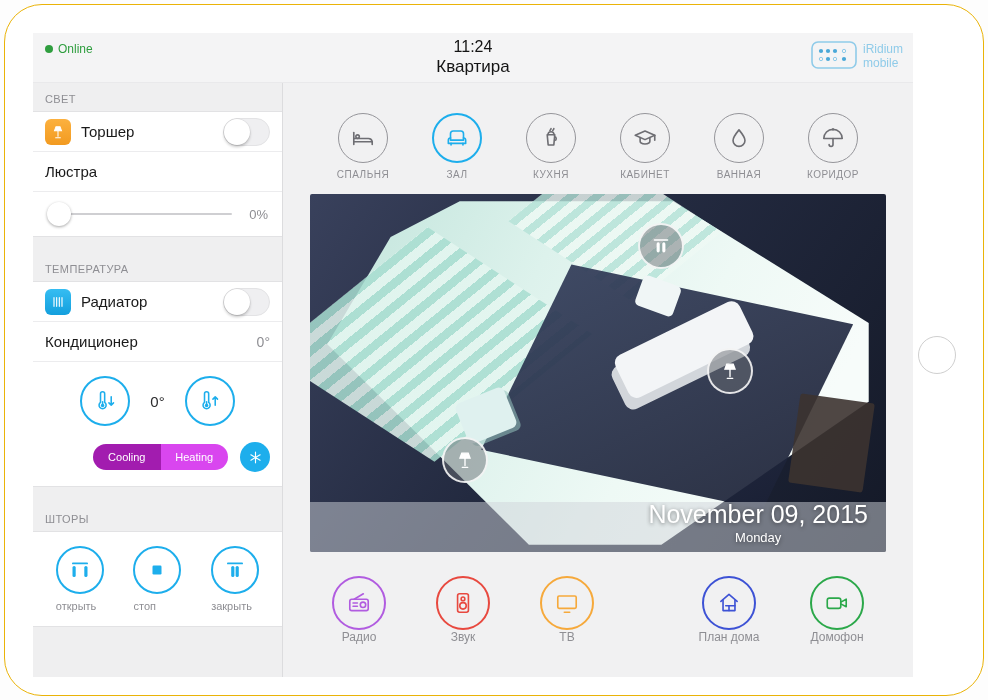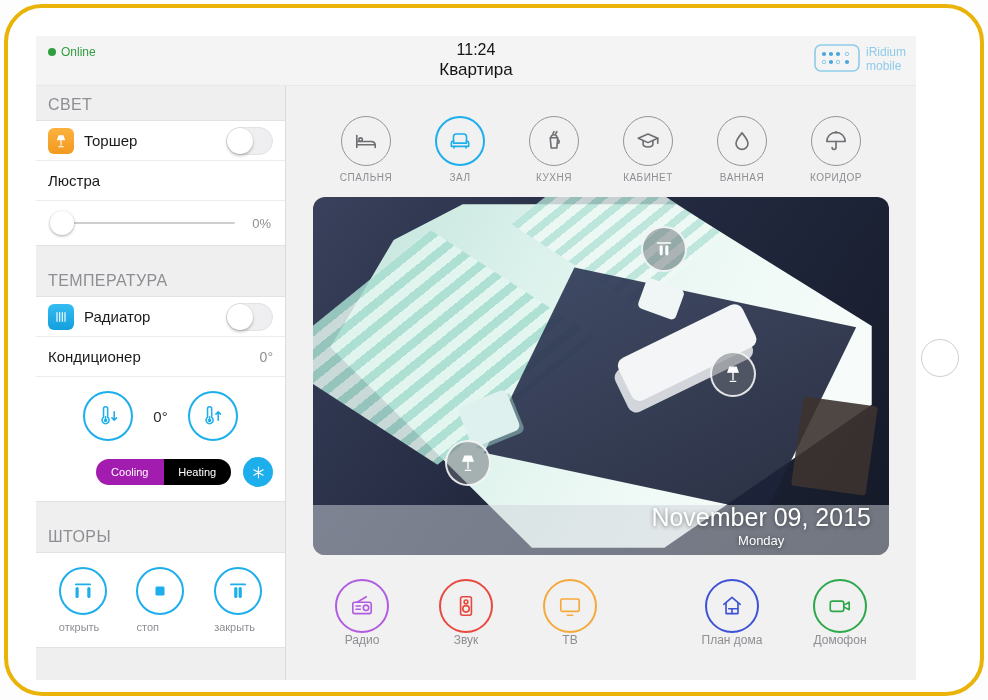--- a/index.html
+++ b/index.html
@@ -1,34 +1,34 @@
 <!DOCTYPE html>
 <html><head>
 <meta charset="utf-8">
 <style>
   *{margin:0;padding:0;box-sizing:border-box}
   html,body{width:988px;height:700px;background:#fdfdfd;font-family:"Liberation Sans",sans-serif;overflow:hidden}
-  .device{position:absolute;inset:4px;border:4px solid #eab308;border-radius:38px;background:#fff}
+  .device{position:absolute;inset:4px;border:1px solid #eab308;border-radius:38px;background:#fff}
   .home-btn{position:absolute;left:913px;top:331px;width:38px;height:38px;border:1px solid #cfcfcf;border-radius:50%;background:#fff}
   .screen{position:absolute;left:28px;top:28px;width:880px;height:644px;background:#f1f1f2;overflow:hidden}
 
   
   .topbar{position:relative;height:50px;background:#f4f4f5;border-bottom:1px solid #e9e9eb}
   .online{position:absolute;left:12px;top:9px;display:flex;align-items:center;gap:5px;font-size:12px;color:#2f9e3f}
   .online-dot{width:8px;height:8px;border-radius:50%;background:#2f9e3f}
   .time{position:absolute;top:5px;left:0;right:0;text-align:center;font-size:16px;color:#141414}
   .title{position:absolute;top:24px;left:0;right:0;text-align:center;font-size:17px;color:#141414}
   .logo{position:absolute;right:10px;top:8px;display:flex;align-items:center;gap:6px}
   .logo-text{font-size:12px;color:#8fcbe9;line-height:1.15}
 
   .content{display:flex;height:594px}
 
   
   .sidebar{width:250px;background:#efeff0;border-right:1px solid #dcdcde}
-  .sec-head{padding:10px 12px 6px;font-size:16px;color:#8e8e93;letter-spacing:.4px}
+  .sec-head{padding:10px 12px 6px;font-size:11px;color:#8e8e93;letter-spacing:.4px}
   .sec-head.gap{padding-top:26px}
   .group{background:#fff;border-top:1px solid #e2e2e4;border-bottom:1px solid #e2e2e4}
   .row{display:flex;align-items:center;height:40px;padding:0 12px;font-size:15px;color:#1a1a1a;border-bottom:1px solid #ececee}
   .group>*:last-child{border-bottom:none}
   .sq-icon{width:26px;height:26px;border-radius:6px;display:flex;align-items:center;justify-content:center;margin-right:10px;flex:0 0 auto}
   .sq-icon.orange{background:linear-gradient(#fcb13f,#f29a20)}
   .sq-icon.blue{background:linear-gradient(#35bdf2,#139fdd)}
   .toggle{margin-left:auto;width:47px;height:28px;border-radius:14px;background:#efeff1;border:1px solid #e3e3e5;position:relative}
   .toggle .knob{position:absolute;left:0;top:0;width:26px;height:26px;border-radius:50%;background:#fff;box-shadow:0 2px 3px rgba(0,0,0,.22),0 0 0 .5px rgba(0,0,0,.08)}
   .slider-row{display:flex;align-items:center;height:44px;padding:0 14px;gap:8px;background:#fff}
@@ -37,35 +37,35 @@
   .slider-knob{position:absolute;left:0;top:0;width:24px;height:24px;border-radius:50%;background:#fff;box-shadow:0 1px 3px rgba(0,0,0,.35)}
   .slider-value{font-size:13px;color:#8e8e93;min-width:28px;text-align:right}
   .value{margin-left:auto;font-size:14px;color:#8e8e93}
   .thermo-row{display:flex;align-items:center;justify-content:center;gap:20px;padding:14px 0;background:#fff}
   .circle-btn{width:50px;height:50px;border:2px solid #1daeec;border-radius:50%;color:#1daeec;display:flex;align-items:center;justify-content:center;background:transparent}
   .setpoint{font-size:15px;color:#2c2c2e}
   .mode-row{display:flex;align-items:center;gap:12px;padding:2px 12px 14px 60px;background:#fff}
   .segmented{flex:1;height:26px;display:flex;border-radius:13px;overflow:hidden;font-size:11px;color:#fff}
   .seg{flex:1;display:flex;align-items:center;justify-content:center}
   .seg.cooling{background:#a21caf}
-  .seg.heating{background:#000000}
+  .seg.heating{background:#d946ef}
   .fan-btn{width:30px;height:30px;border-radius:50%;background:#1daeec;display:flex;align-items:center;justify-content:center;flex:0 0 auto}
   .curtains{display:flex;justify-content:space-around;padding:14px 8px 14px;text-align:left;background:#fff}
   .curtain-item .circle-btn{width:48px;height:48px;margin:0 auto}
   .curtain-label{margin-top:6px;font-size:11px;color:#8e8e93}
 
   
   .main{flex:1;display:flex;flex-direction:column;padding:0 27px}
   .rooms{display:flex;justify-content:space-between;margin-top:30px;padding:0 20px}
   .room{text-align:center;width:66px}
   .room-circle{width:50px;height:50px;border:1.5px solid #95959a;border-radius:50%;color:#6e6e73;display:flex;align-items:center;justify-content:center;margin:0 auto}
   .room.selected .room-circle{border:2px solid #1daeec;color:#1daeec}
   .room-label{margin-top:6px;font-size:10px;color:#8e8e93;letter-spacing:.5px}
 
-  .photo{position:relative;margin-top:14px;height:358px;border-radius:12px;overflow:hidden;background:linear-gradient(125deg,#39415c 0%,#232a40 45%,#141927 100%)}
+  .photo{position:relative;margin-top:14px;height:358px;border-radius:2px;overflow:hidden;background:linear-gradient(125deg,#39415c 0%,#232a40 45%,#141927 100%)}
   .ri-room{position:absolute;inset:0;clip-path:polygon(26% 2%,63% 2%,97% 36%,97% 58%,61% 98%,38% 98%,3% 42%,14% 12%);background:linear-gradient(118deg,#bfe3da 0%,#ddf2ec 35%,#eef9f5 60%,#f7fcfa 82%)}
   .ri-curtain{position:absolute;left:4%;top:15%;width:34%;height:54%;transform:rotate(33deg) skewX(-18deg);background:repeating-linear-gradient(90deg,#a7ddd0 0 9px,#e4f6f0 9px 19px);opacity:.85}
   .ri-curtain2{position:absolute;left:40%;top:-6%;width:26%;height:30%;transform:rotate(33deg) skewX(-18deg);background:repeating-linear-gradient(90deg,#b4e2d7 0 8px,#eef9f4 8px 17px);opacity:.8}
   .ri-floor{position:absolute;left:37%;top:26%;width:50%;height:56%;transform:rotate(12deg) skewX(-14deg);background:linear-gradient(135deg,#303a57,#1b2136);opacity:.92}
   .ri-sofa{position:absolute;left:53%;top:37%;width:24%;height:13%;transform:rotate(-26deg);background:#f3f5f7;border-radius:9px;box-shadow:-8px 9px 0 rgba(250,252,253,.8)}
   .ri-chair{position:absolute;left:26%;top:56%;width:9%;height:12%;transform:rotate(-22deg);background:#dff1ef;border-radius:6px;box-shadow:3px 4px 0 rgba(150,195,190,.55)}
   .ri-chair2{position:absolute;left:57%;top:24%;width:7%;height:9%;transform:rotate(20deg);background:#f0f6f6;border-radius:5px}
   .ri-cab{position:absolute;right:3%;top:57%;width:13%;height:25%;transform:rotate(8deg);background:#3c3330;border-radius:3px;opacity:.9}
   .photo-band{position:absolute;left:0;right:0;bottom:0;height:50px;background:rgba(208,212,217,.5)}
   .photo-date{position:absolute;right:18px;bottom:7px;text-align:center;color:#fff;text-shadow:0 1px 4px rgba(0,0,0,.45)}

